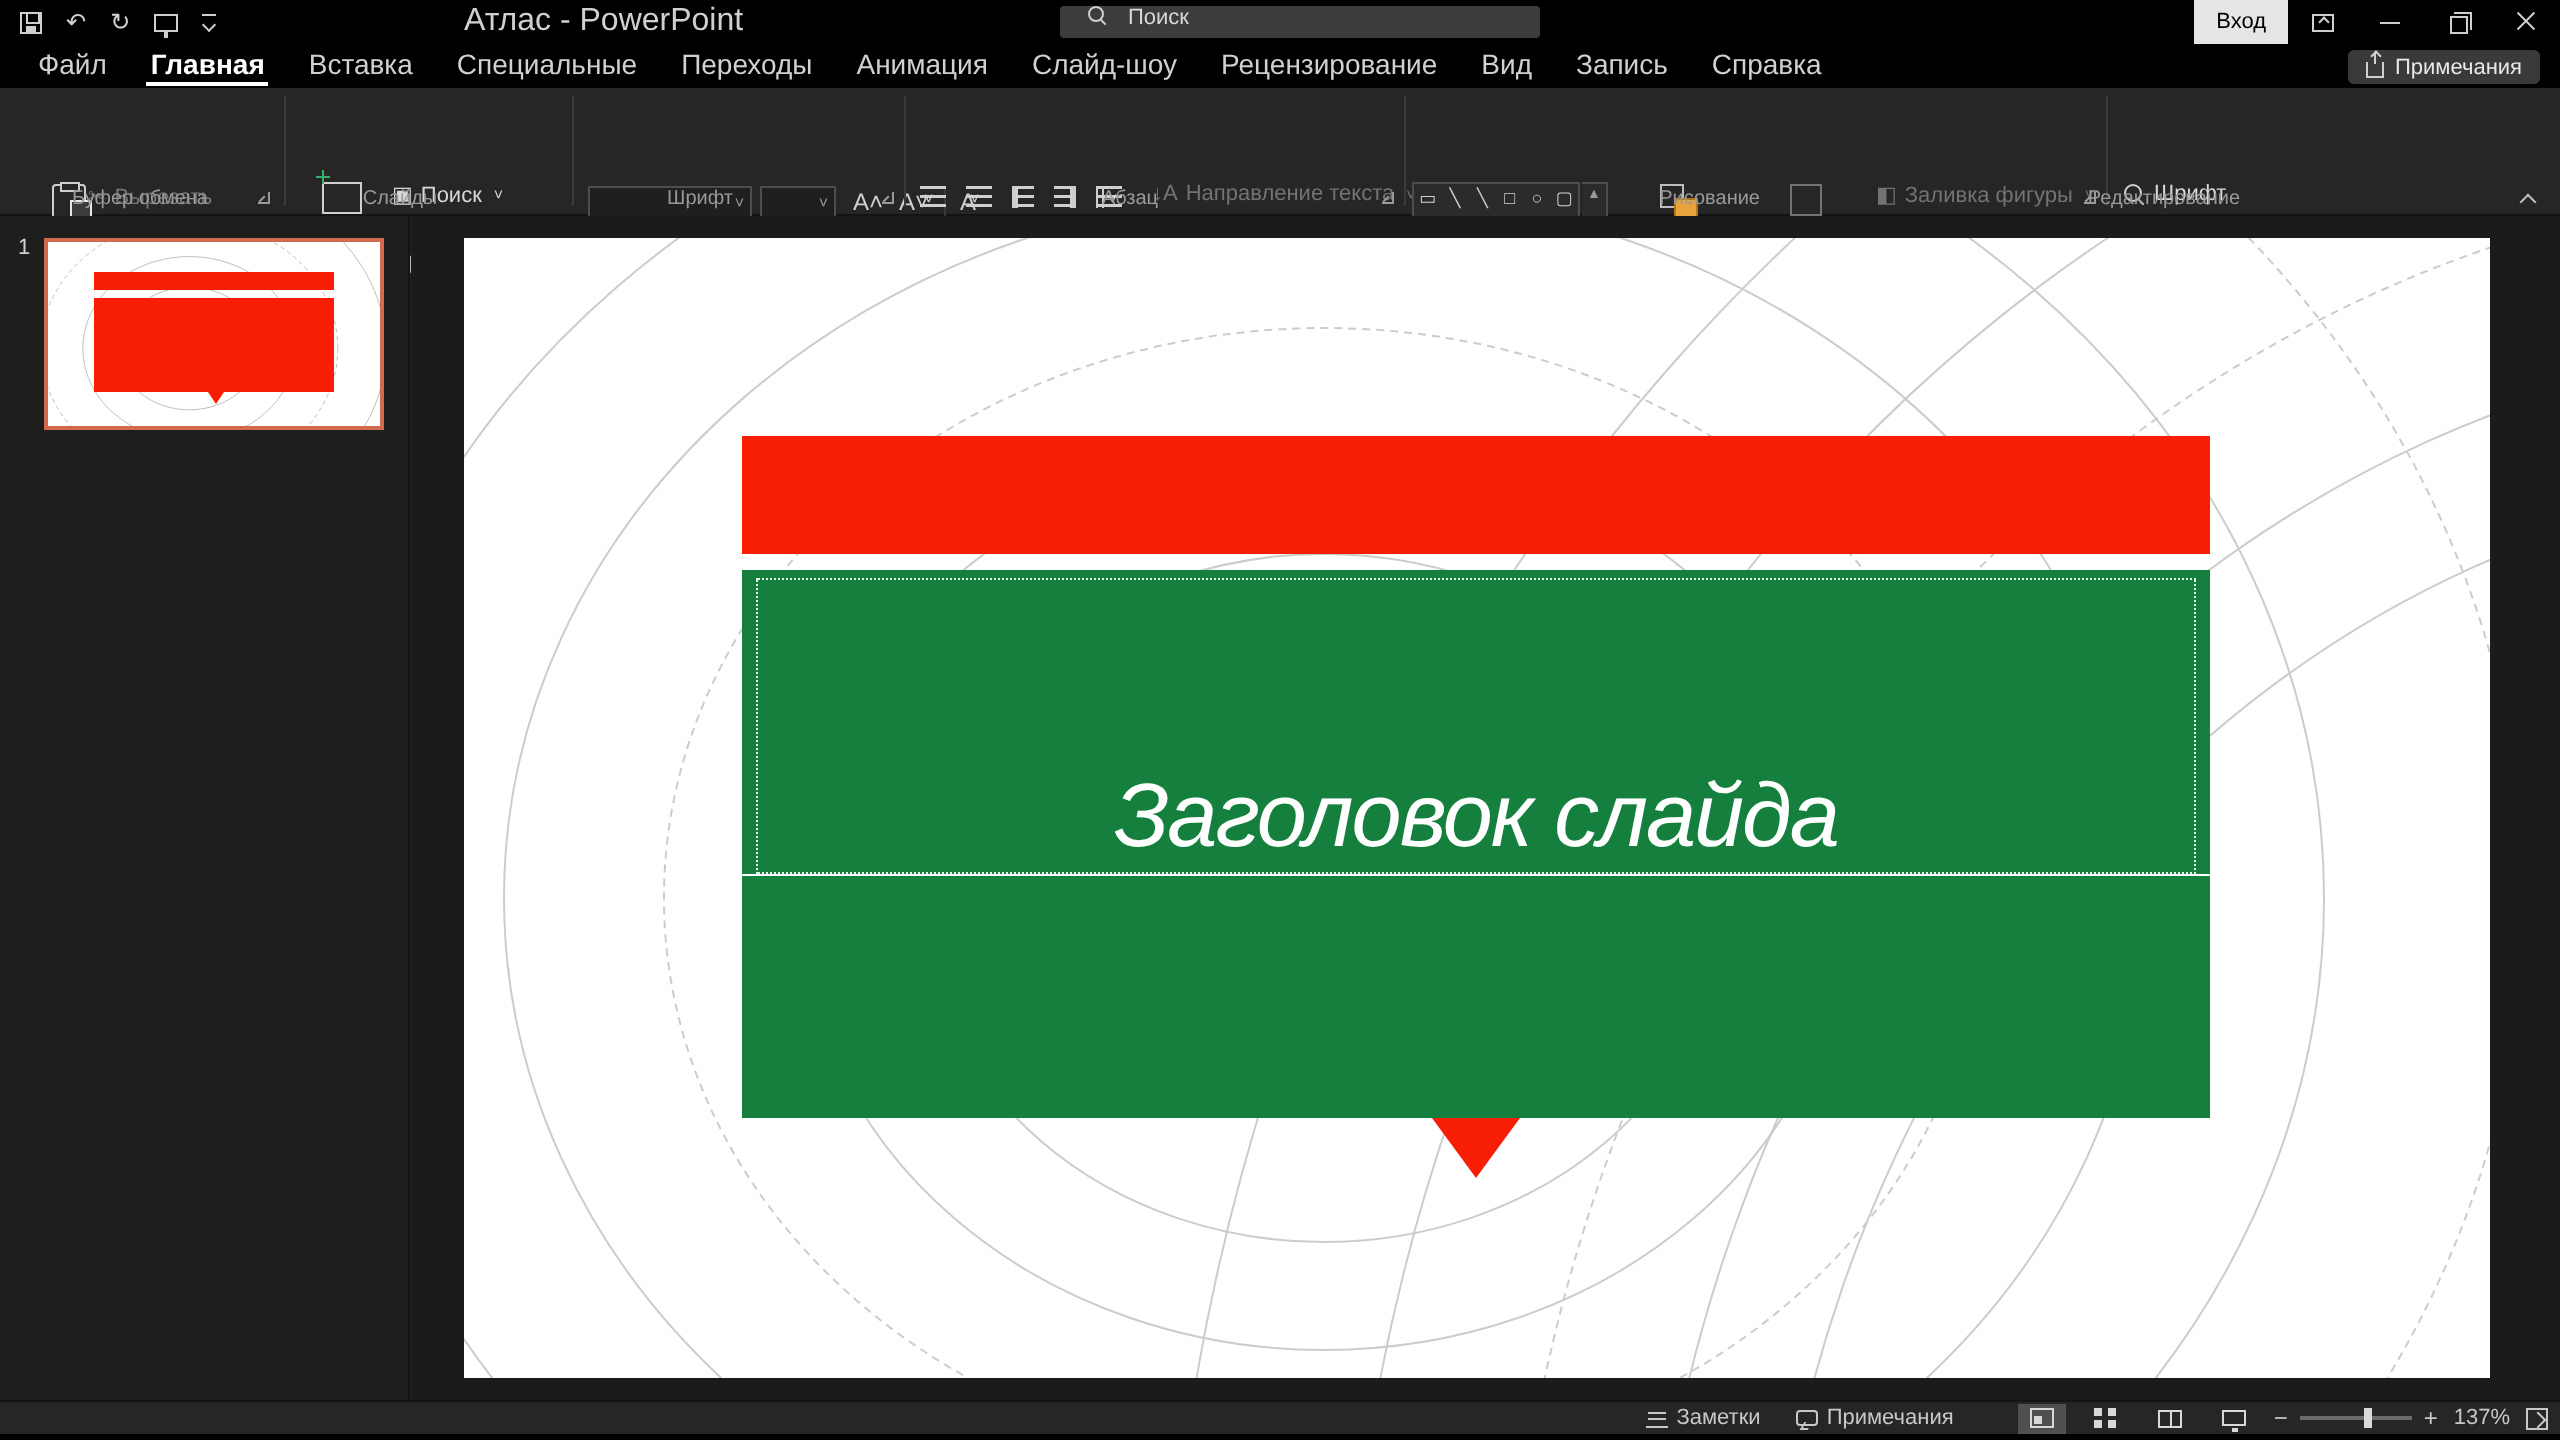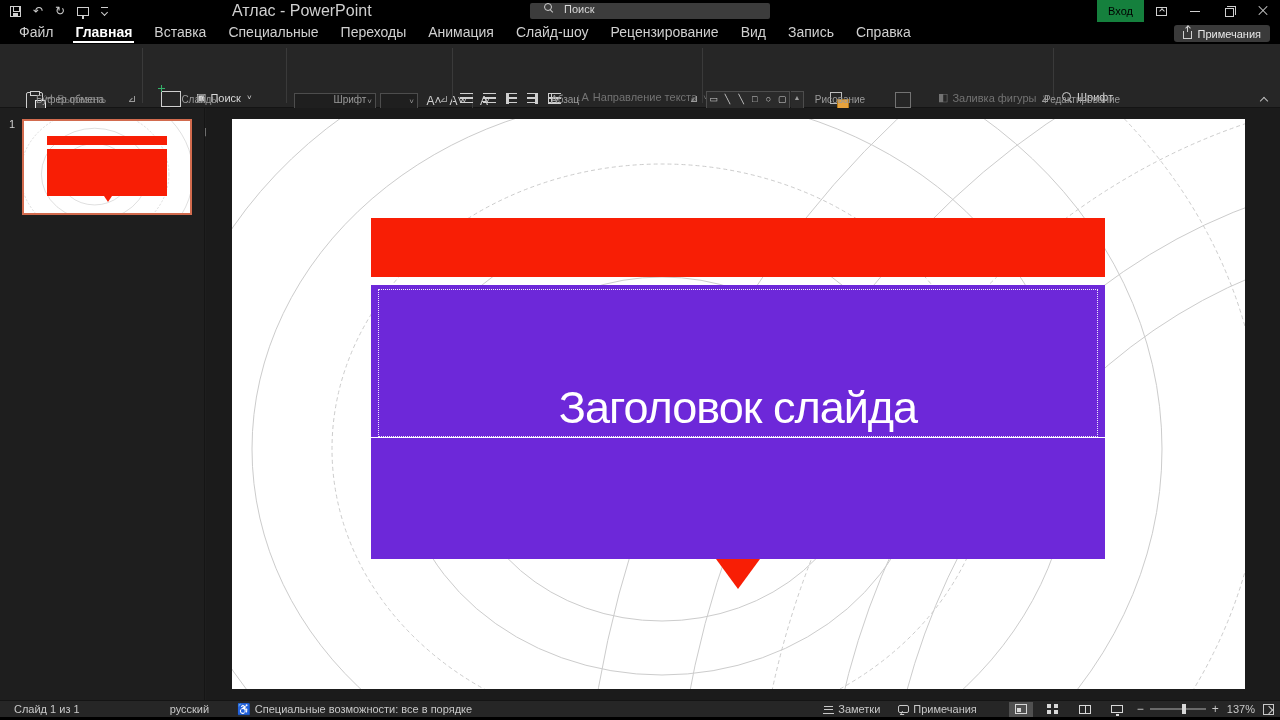--- a/index.html
+++ b/index.html
@@ -22,21 +22,21 @@
   .chev-dn:before { content:""; position:absolute; left:1px; top:1px; width:4px; height:4px; border-right:1px solid #cfcfcf; border-bottom:1px solid #cfcfcf; transform:rotate(45deg); }
   .qat-custom { display:flex; flex-direction:column; align-items:center; }
   .qat-custom .bar { width:7px; height:1px; background:#cfcfcf; margin-bottom:1px; }
   .doc-title { position:absolute; left:232px; top:0; line-height:22px; color:#d0d0d0; font-size:16px; }
   .searchbox { position:absolute; left:530px; top:3px; width:240px; height:16px; background:#3c3c3c; border-radius:2px;
     display:flex; align-items:flex-start; color:#d8d8d8; cursor:pointer; }
   .mag { position:relative; width:10px; height:10px; margin-left:14px; margin-right:10px; }
   .mag:before { content:""; position:absolute; left:0; top:0; width:6px; height:6px; border:1px solid #cfcfcf; border-radius:50%; }
   .mag:after { content:""; position:absolute; left:6px; top:6px; width:4px; height:1px; background:#cfcfcf; transform:rotate(45deg); transform-origin:left center; }
   .win-controls { position:absolute; right:0; top:0; height:22px; display:flex; align-items:center; }
-  .signin { background:#15803d; color:#000; height:22px; line-height:22px; padding:0 11px; font-size:11px; cursor:pointer; }
+  .signin { background:#e5e5e5; color:#000; height:22px; line-height:22px; padding:0 11px; font-size:11px; cursor:pointer; }
   .wbtn { width:34px; height:22px; display:flex; align-items:center; justify-content:center; cursor:pointer; color:#cfcfcf; }
   .ic-ribbonopt { width:11px; height:9px; border:1px solid #cfcfcf; position:relative; }
   .ic-ribbonopt:before { content:""; position:absolute; left:3px; top:1px; width:3px; height:3px; border-left:1px solid #cfcfcf; border-top:1px solid #cfcfcf; transform:rotate(45deg); }
   .ic-min { width:10px; height:1px; background:#cfcfcf; }
   .ic-restore { width:9px; height:9px; border:1px solid #cfcfcf; position:relative; margin-top:2px; }
   .ic-restore:before { content:""; position:absolute; left:1px; top:-3px; width:8px; height:8px; border-top:1px solid #cfcfcf; border-right:1px solid #cfcfcf; }
   .ic-close { position:relative; width:10px; height:10px; }
   .ic-close:before,.ic-close:after { content:""; position:absolute; left:-1px; top:4px; width:12px; height:1px; background:#cfcfcf; }
   .ic-close:before { transform:rotate(45deg); } .ic-close:after { transform:rotate(-45deg); }
   
@@ -362,21 +362,21 @@
         <span>▱</span>
         <span>Контур фигуры</span>
       </div>
     </div>
     <div class="rowbtns" style="left:938px; top:81px;">
       <div class="rbtn dis chev">
         <span>⬡</span>
         <span>Эффекты фигуры</span>
       </div>
     </div>
-    <div class="grp-label" style="left:800px; width:80px;">Рисование</div>
+    <div class="grp-label" style="left:800px; width:80px;text-align:right;">Рисование</div>
     <div class="launcher" style="left:1041px;"></div>
     <div class="vsep" style="left:1053px;"></div>
 
     <div class="rowbtns" style="left:1062px; top:47px;">
       <div class="rbtn">
         <span class="magfind"></span>
         <span>Шрифт</span>
       </div>
     </div>
     <div class="rowbtns" style="left:1062px; top:64px;">
@@ -426,39 +426,31 @@
           <ellipse cx="430" cy="330" rx="710" ry="613"></ellipse>
           <ellipse cx="430" cy="330" rx="830" ry="716"></ellipse>
           <ellipse cx="1210" cy="760" rx="560" ry="640"></ellipse>
           <ellipse cx="1210" cy="760" rx="620" ry="708"></ellipse>
           <ellipse cx="1210" cy="760" rx="690" ry="788" stroke-dasharray="4 3"></ellipse>
           <ellipse cx="1210" cy="760" rx="770" ry="880"></ellipse>
           <ellipse cx="1210" cy="760" rx="860" ry="982"></ellipse>
         </g>
       </svg>
       <div class="redbar" style="background: rgb(248, 30, 5);"></div>
-      <div class="redblock" style="background: #6d28d9;">
+      <div class="redblock" style="background: #15803d; font-style: italic;">
         <div class="title-ph">
           <span class="title-text">Заголовок слайда</span>
         </div>
         <div class="ph-sep"></div>
       </div>
       <div class="tri" style="border-top: 30px solid rgb(248, 30, 5);"></div>
     </div>
   </div>
 
   <div class="statusbar">
-    <div class="lft">
-      <span class="sb-item" style="margin-left:14px;">Слайд 1 из 1</span>
-      <span class="sb-item" style="margin-left:90px;">русский</span>
-      <span class="sb-item" style="margin-left:28px; display:flex; align-items:center;">
-        <span class="acc-ic">♿</span>
-        <span>Специальные возможности: все в порядке</span>
-      </span>
-    </div>
     <div class="rgt">
       <span class="sb-item" style="display:flex;align-items:center;">
         <span class="notes-ic"></span>
         <span>Заметки</span>
       </span>
       <span class="sb-item" style="display:flex;align-items:center; margin-left:10px;">
         <span class="comment-ic"></span>
         <span>Примечания</span>
       </span>
       <span style="width:16px;"></span>

